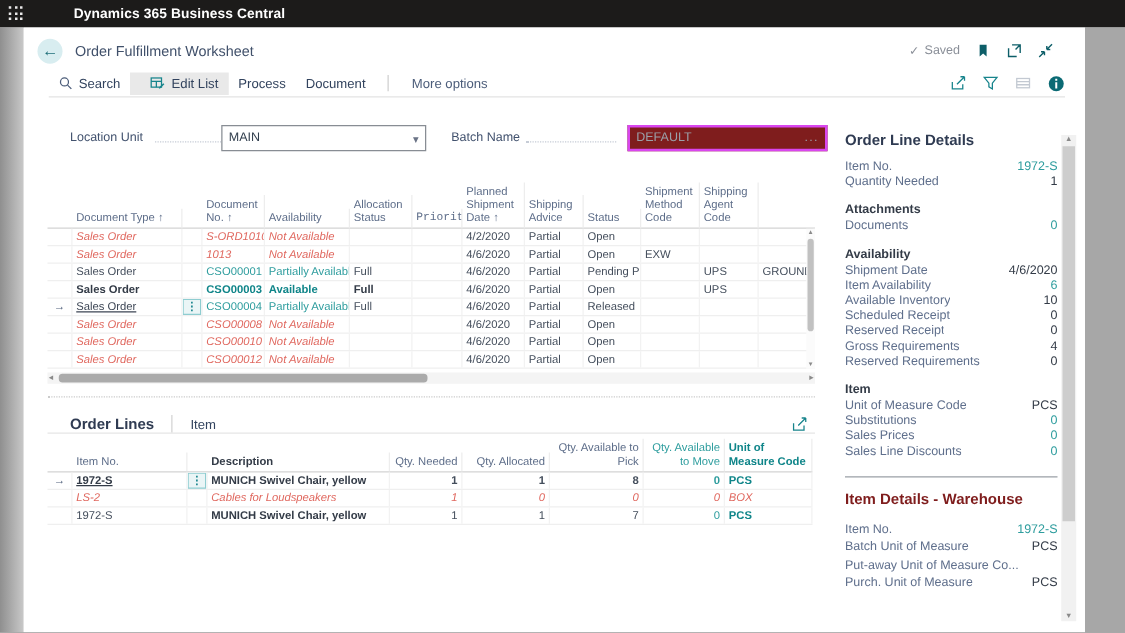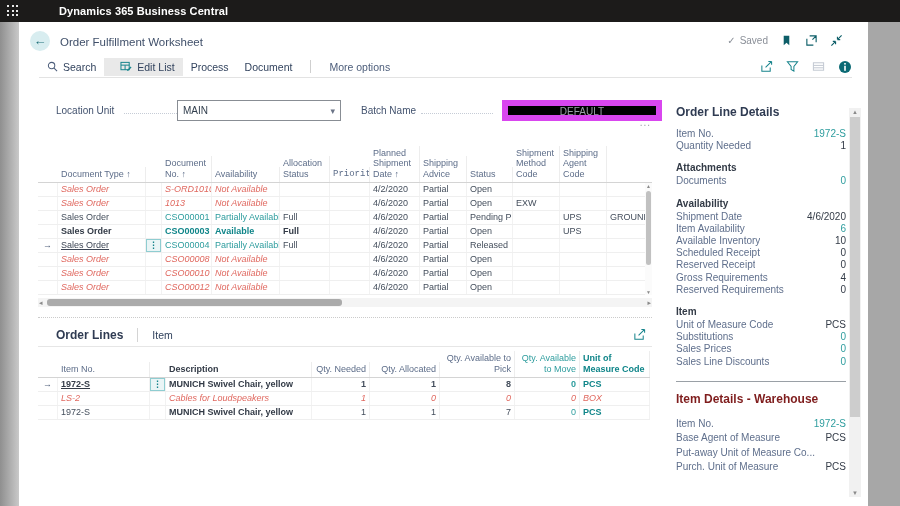--- a/index.html
+++ b/index.html
@@ -38,21 +38,21 @@
   
   .fields-row { position:absolute; top:78px; left:37px; right:30px; height:22px; font-size:10px; }
   .field-label { color:#42526e; }
   .leaders { border-bottom:1.5px dotted #c6ccd6; }
   .loc-label { position:absolute; left:0; top:5px; }
   .loc-leaders { position:absolute; left:68px; top:0; width:85px; height:14px; }
   .loc-select { position:absolute; left:121px; top:0; width:164px; height:21px; border:1px solid #888d94; background:#fff; display:flex; align-items:center; padding:0 5px; color:#33404f; cursor:pointer; }
   .loc-select .chev { margin-left:auto; color:#6a7386; font-size:9px; }
   .batch-label { position:absolute; left:305px; top:5px; }
   .batch-leaders { position:absolute; left:365px; top:0; width:72px; height:14px; }
-  .batch-input { position:absolute; left:446px; top:0; width:160px; height:21px; border:6px solid #d946ef; background:#000000; display:flex; align-items:center; padding:0 5px; color:#9aa0a8;flex-direction:column; }
+  .batch-input { position:absolute; left:446px; top:0; width:160px; height:21px; border:2px solid #d946ef; background:#7f1d1d; display:flex; align-items:center; padding:0 5px; color:#9aa0a8; }
   .batch-input .assist { margin-left:auto; color:#9aa0a8; letter-spacing:1px; cursor:pointer; }
 
   
   .gtable { position:absolute; font-size:9px; }
   .thead { display:flex; align-items:flex-end; border-bottom:1px solid #d4d4d4; }
   .hcell { color:#5d6d89; line-height:10.5px; padding:2px 3px 3px 3px; border-right:1px solid #ededed; overflow:hidden; flex-shrink:0; }
   .hcell.a-right { text-align:right; }
   .tbody .trow { display:flex; border-bottom:1px solid #efefef; height:14px; }
   .cell { line-height:13px; padding:0 3px; border-right:1px solid #f2f2f2; overflow:hidden; white-space:nowrap; color:#444e5c; flex-shrink:0; }
   .cell.a-right { text-align:right; }
@@ -86,21 +86,21 @@
   .hscroll { position:absolute; left:19px; top:276px; width:614px; height:9px; background:#f4f4f4; }
   .hscroll .arr { position:absolute; top:0; font-size:7px; color:#8a8a8a; line-height:9px; }
   .hscroll .thumb { position:absolute; left:9px; top:1px; width:295px; height:7px; background:#ababab; border-radius:3px; cursor:pointer; }
   .panel-scroll { position:absolute; left:830px; top:86px; width:12px; height:389px; background:#f1f1f1; }
   .panel-scroll .arr { position:absolute; left:0; width:12px; font-size:6px; color:#8a8a8a; text-align:center; line-height:8px; }
   .panel-scroll .thumb { position:absolute; left:1px; top:9px; width:10px; height:300px; background:#cdcdcd; cursor:pointer; }
 
   .dotted-sep { position:absolute; left:19px; top:295px; width:614px; border-top:1.5px dotted #cbcbcb; }
 
   
-  .ol-header { position:absolute; left:19px; top:301px; width:614px; height:24px; display:flex; align-items:center; border-bottom:1px solid #e6e6e6; }
+  .ol-header { position:absolute; left:19px; top:301px; width:614px; height:24px; display:flex; align-items:flex-end; border-bottom:1px solid #e6e6e6; }
   .ol-title { font-size:12px; font-weight:700; color:#2f3b52; margin-left:18px; cursor:pointer; }
   .ol-vsep { width:1px; height:14px; background:#d4d4d4; margin:0 14px; }
   .ol-tab { font-size:10.5px; color:#32435e; cursor:pointer; }
   .ol-share { margin-left:auto; margin-right:6px; cursor:pointer; }
 
   
   .panel { position:absolute; left:657px; top:83px; width:170px; font-size:10px; }
   .panel-title { font-size:12px; font-weight:700; color:#2f3b52; }
   .pgroup { margin-top:9px; }
   .pheading { font-weight:700; color:#333b47; line-height:13px; margin-bottom:1px; }
@@ -505,21 +505,21 @@
           </div>
         </div>
       <div class="pdivider"></div>
       <div class="warehouse-title">Item Details - Warehouse</div>
       <div class="warehouse" id="warehouse-rows">
           <div class="prow">
             <span class="plabel">Item No.</span>
             <span class="pvalue link">1972-S</span>
           </div>
           <div class="prow">
-            <span class="plabel">Base Agent of Measure</span>
+            <span class="plabel">Batch Unit of Measure</span>
             <span class="pvalue">PCS</span>
           </div>
           <div class="prow">
             <span class="plabel">Put-away Unit of Measure Co...</span>
             <span class="pvalue"></span>
           </div>
           <div class="prow">
             <span class="plabel">Purch. Unit of Measure</span>
             <span class="pvalue">PCS</span>
           </div>

